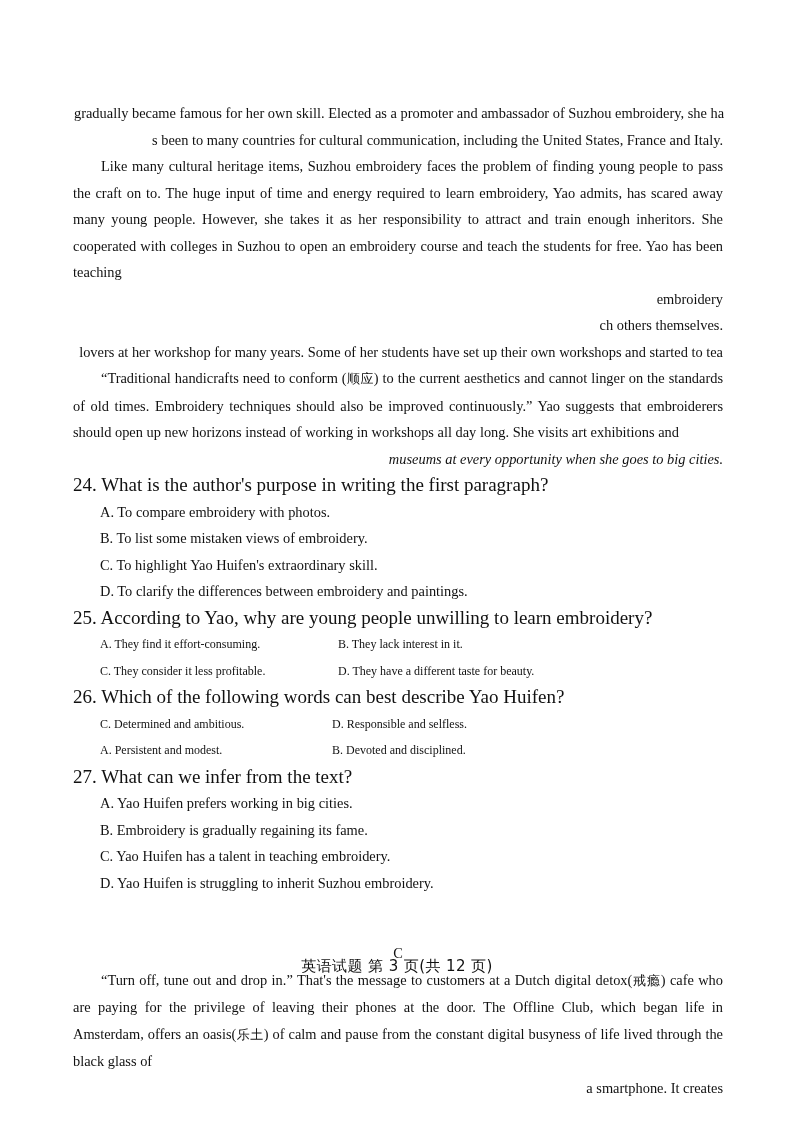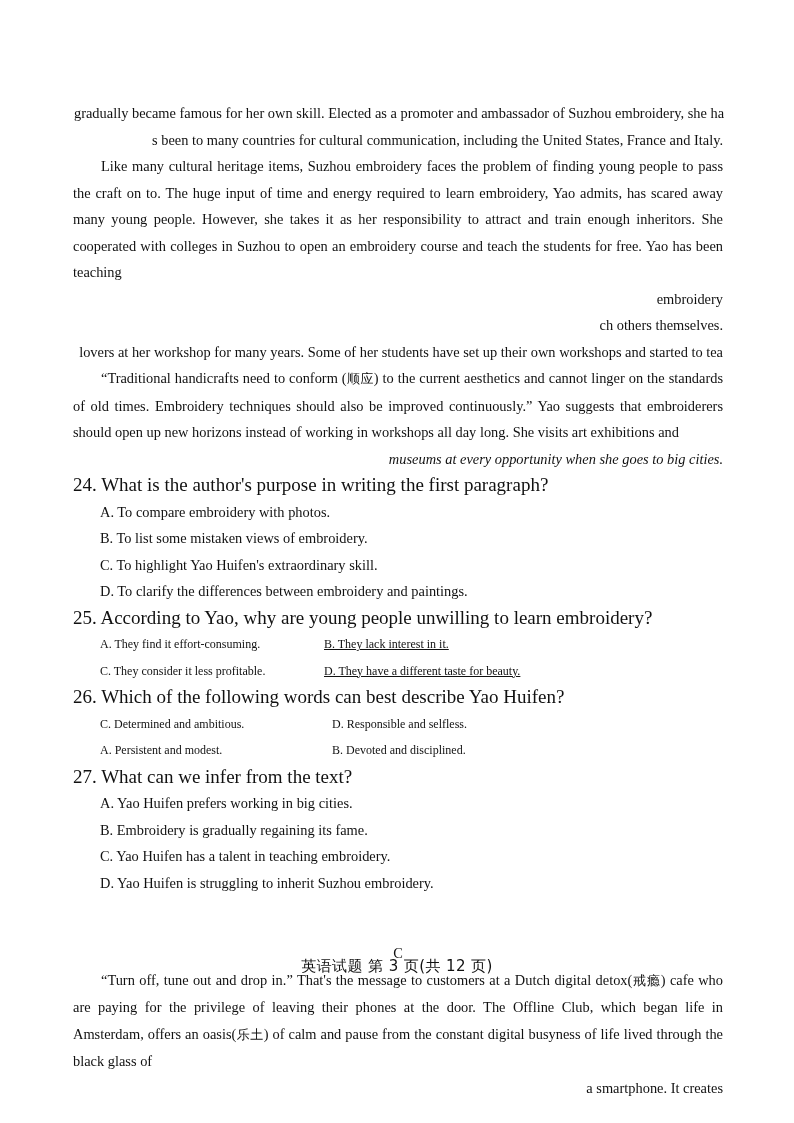--- a/index.html
+++ b/index.html
@@ -77,21 +77,21 @@
     padding-left: 27px;
     position: relative;
     white-space: nowrap;
   }
   .option-row .opt-a {
     display: inline-block;
   }
   .option-row .opt-b {
     position: absolute;
   }
-  .opt-col-25 { left: 251px; text-decoration: underline; }
+  .opt-col-25 { left: 265px; }
   .opt-col-26 { left: 259px; }
 
   .section-letter {
     font-size: 14.4px;
     line-height: 26.5px;
     text-align: center;
     margin: 0;
     width: 650px;
   }
   .spacer-lg { height: 44px; }

